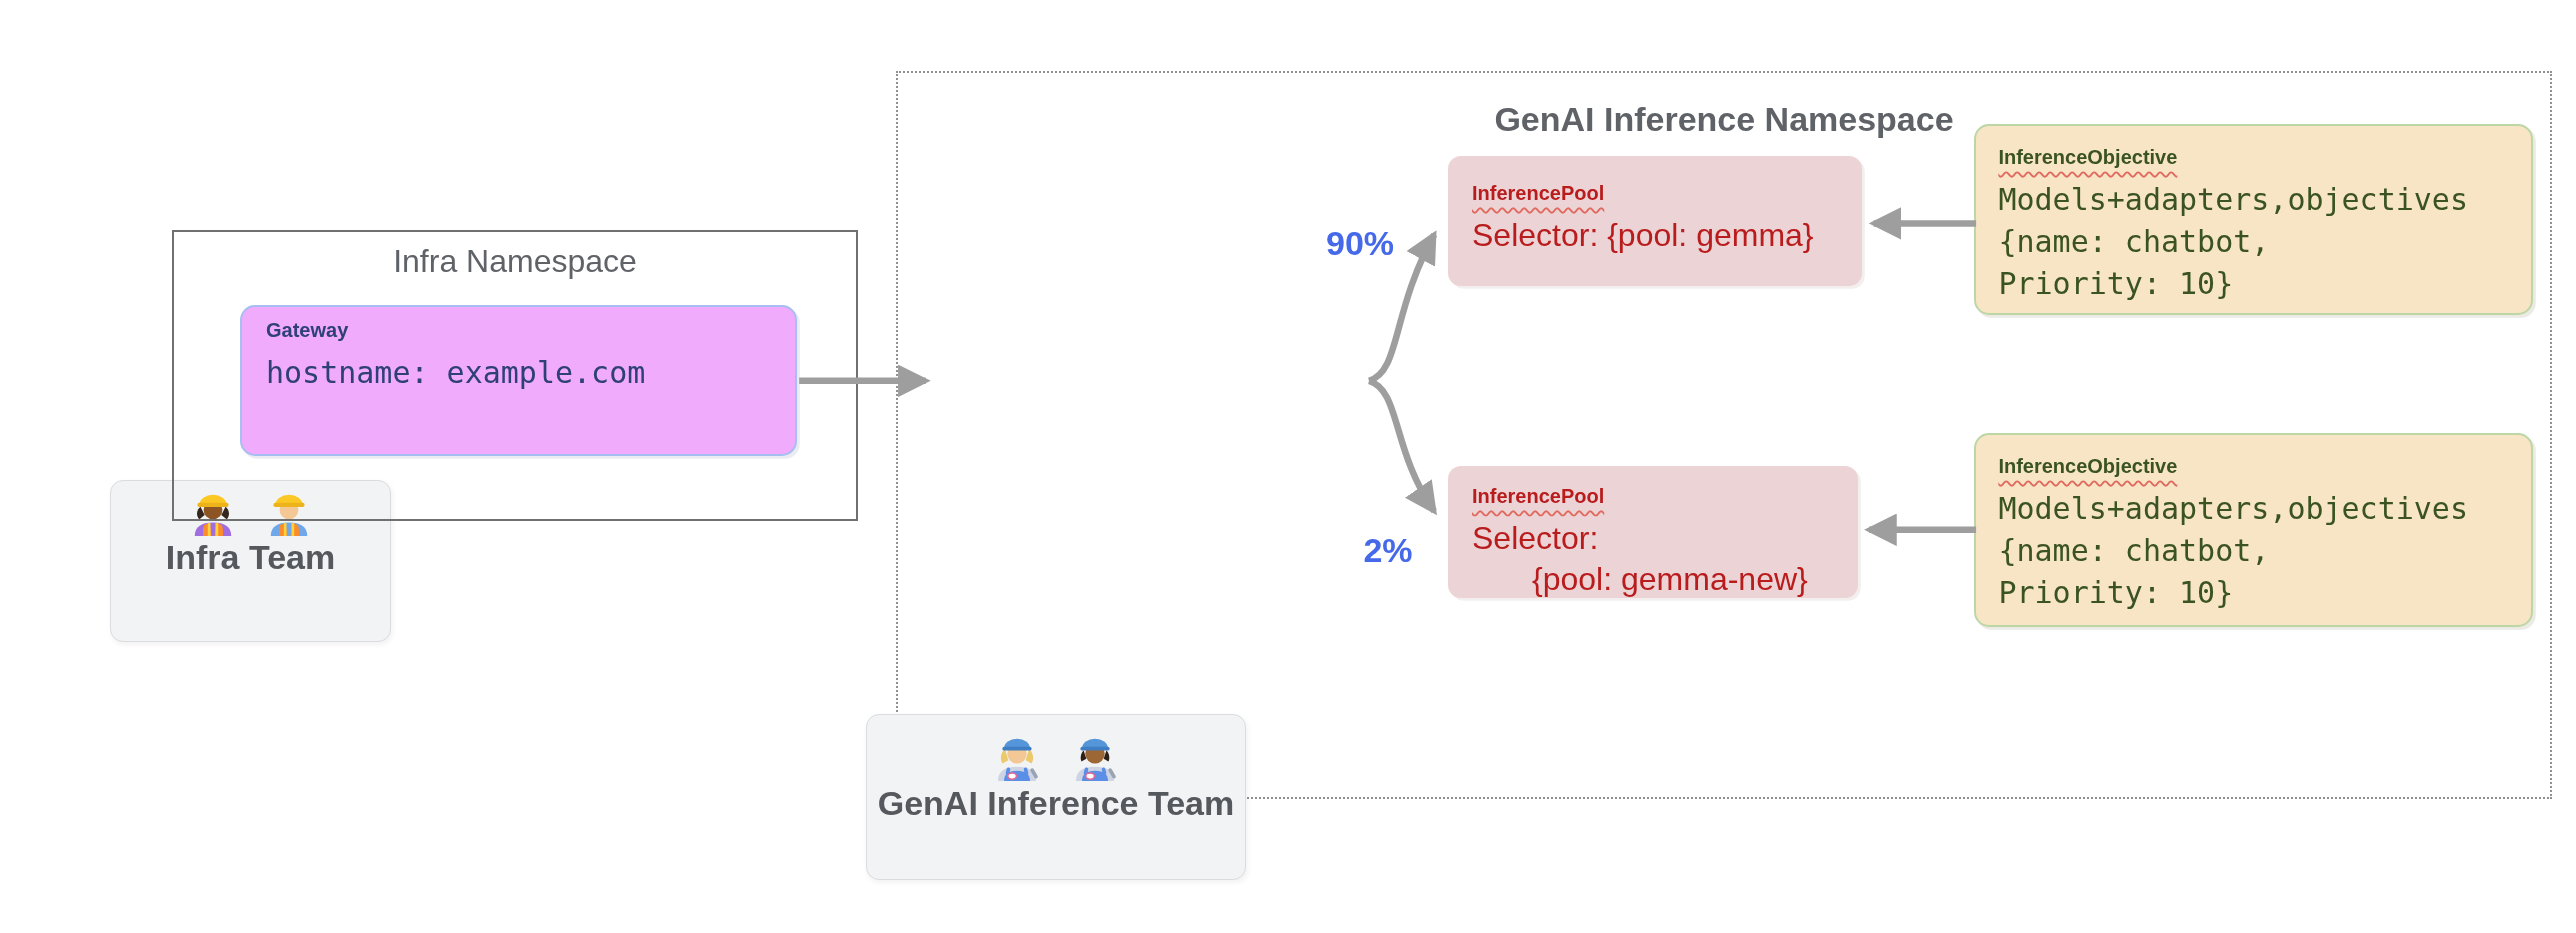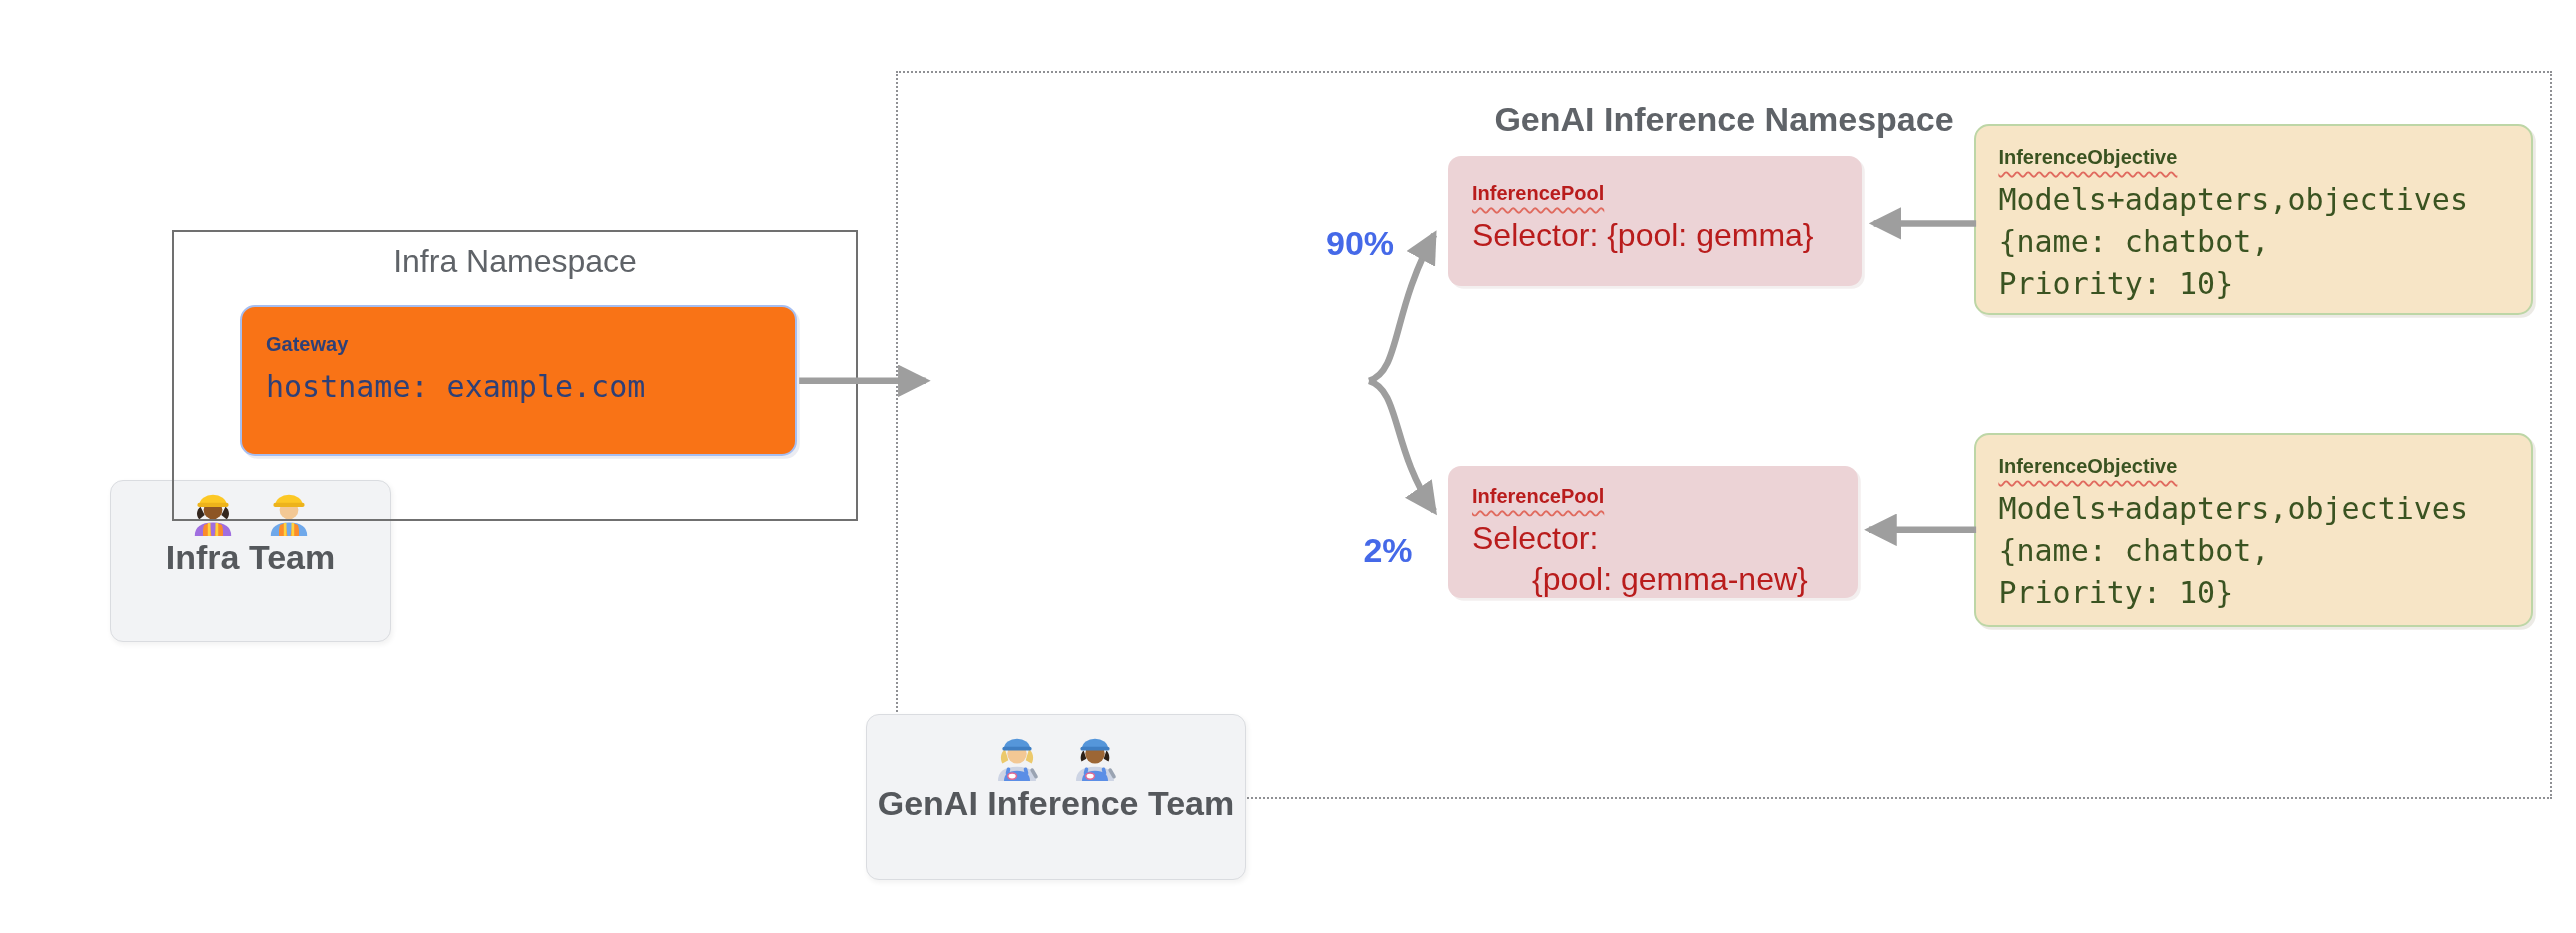--- a/index.html
+++ b/index.html
@@ -11,22 +11,22 @@
   .genai-ns{left:896px;top:71px;width:1656px;height:728px;border:2.8px dotted #8f9094;z-index:2;}
   .infra-ns{left:172px;top:230px;width:686px;height:291px;border:2.8px solid #707070;z-index:2;}
   .ns-title{color:#5f6368;font-size:32px;margin-top:11.2px;text-align:center;}
   .genai-ns .ns-title{font-weight:bold;font-size:34px;margin-top:27px;}
 
   
   .box{position:absolute;box-sizing:border-box;border-radius:15px;z-index:4;}
   .box-title{font-weight:bold;font-size:20px;line-height:44px;}
   .mono{font-family:"DejaVu Sans Mono",monospace;font-size:30px;line-height:42px;}
 
-  .gateway{left:240px;top:305px;width:557px;height:151px;background:#f97316;
-           border:2.3px solid #a6bef1;padding:15px 24px;
+  .gateway{left:240px;top:305px;width:557px;height:151px;background:#f0abfc;
+           border:2.3px solid #a6bef1;padding:1px 24px;
            box-shadow:2.8px 2.8px 0 rgba(120,130,170,.15);}
   .gateway .box-title,.gateway .mono{color:#2e4077;}
 
   .httproute{left:934px;top:284px;width:436px;height:194px;background:#dde9d6;
              border:2.3px solid #b6cfa6;padding:7.5px 20.5px;
              box-shadow:2.8px 2.8px 0 rgba(130,150,110,.15);}
   .httproute .box-title,.httproute .mono{color:#3a5321;}
 
   .pool{background:#ecd3d6;border-radius:13px;color:#b91c1c;
         box-shadow:2.8px 2.8px 0 rgba(160,120,120,.12);}

